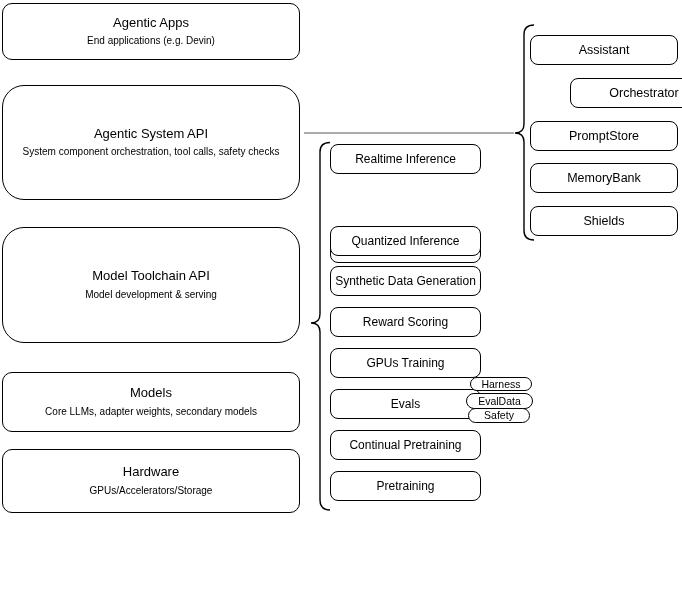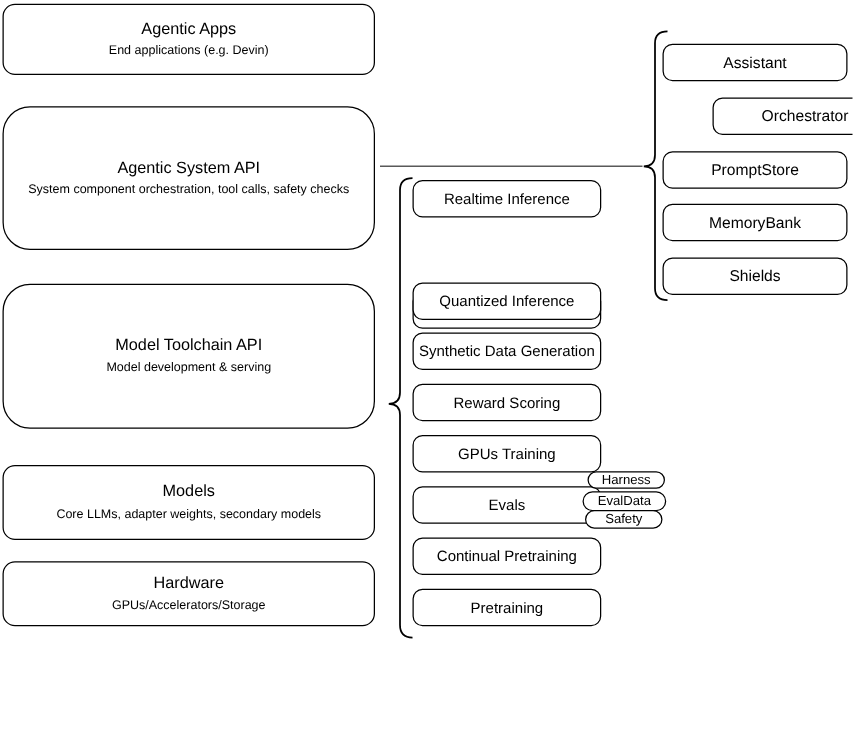--- a/index.html
+++ b/index.html
@@ -83,21 +83,21 @@
   <div class="node big extra-round" style="top:227px; height:116px;">
     <div class="title">Model Toolchain API</div>
     <div class="subtitle">Model development &amp; serving</div>
   </div>
 
   <div class="node big" style="top:372px; height:60px;">
     <div class="title">Models</div>
     <div class="subtitle">Core LLMs, adapter weights, secondary models</div>
   </div>
 
-  <div class="node big" style="top:449px; height:52px;">
+  <div class="node big" style="top:449px; height:64px;">
     <div class="title">Hardware</div>
     <div class="subtitle">GPUs/Accelerators/Storage</div>
   </div>
 
 
   <div>
     <div class="node mid" style="top:144px;">Realtime Inference</div>
     <div class="node mid" style="top:185px;margin-top:48px;">Batch Inference</div>
     <div class="node mid" style="top:226px;">Quantized Inference</div>
     <div class="node mid" style="top:266px;">Synthetic Data Generation</div>

